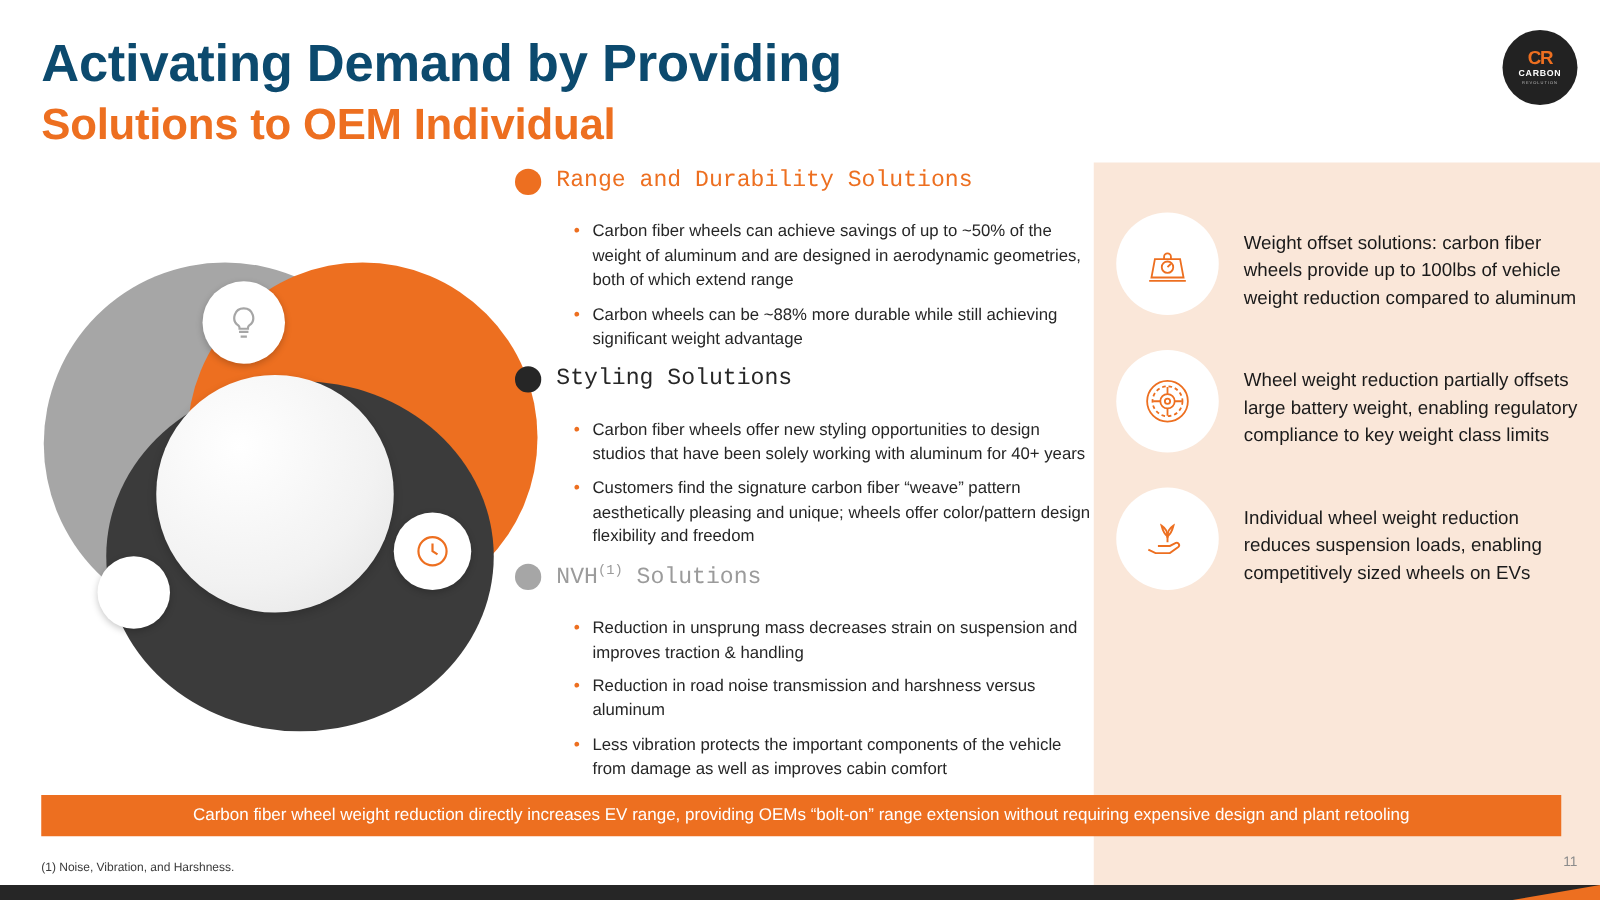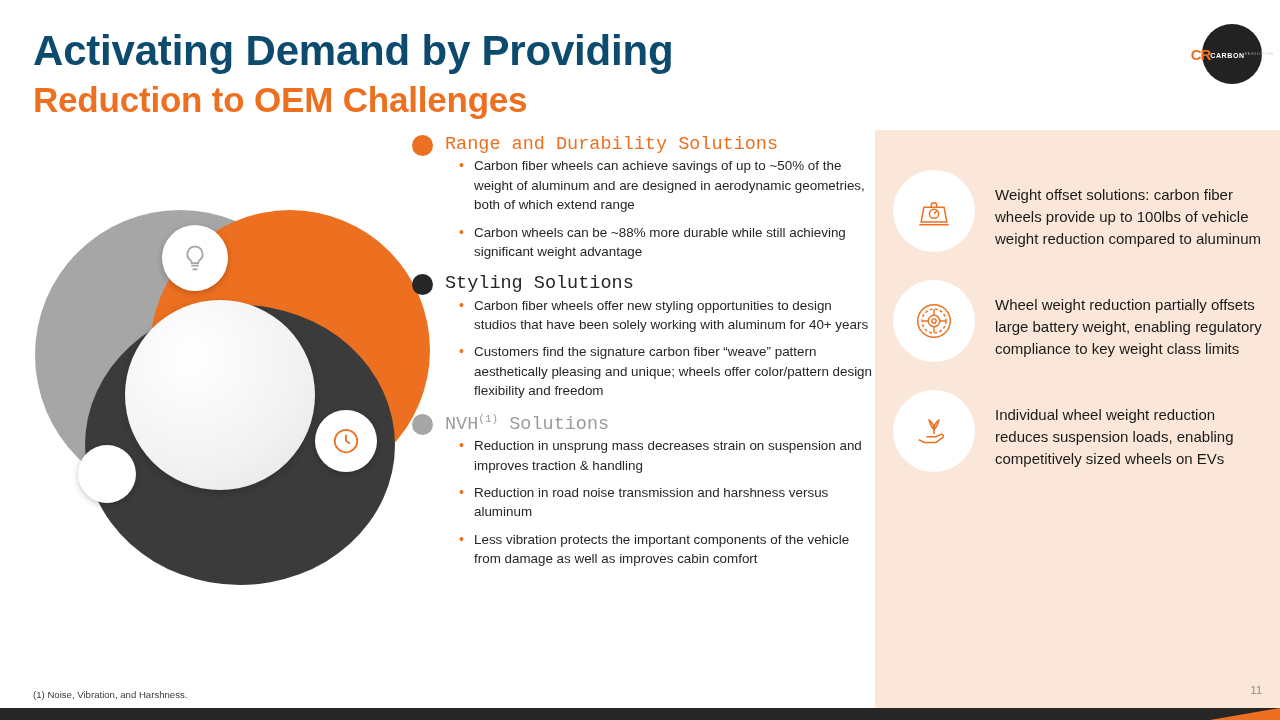--- a/index.html
+++ b/index.html
@@ -44,21 +44,21 @@
   
   .logo {
     position: absolute;
     right: 18px;
     top: 24px;
     width: 60px;
     height: 60px;
     border-radius: 50%;
     background: #222222;
     display: flex;
-    flex-direction: row;
+    flex-direction: column;
     align-items: center;
     justify-content: center;
   }
   .logo-mark {
     font-size: 15px;
     font-weight: bold;
     color: #ed6f20;
     letter-spacing: -1px;
     line-height: 1;
   }
@@ -163,21 +163,21 @@
     font-size: 18.5px;
     font-weight: normal;
     line-height: 1.2;
     font-family: Liberation Mono, monospace;
   }
   .t-orange { color: #ed6f20; }
   .t-dark { color: #262626; }
   .t-grey { color: #9b9b9b; }
   .sup { font-size: 11px; vertical-align: super; }
 
-  .sub-list { margin: 0 0 0 0; padding: 0; list-style: none; }
+  .sub-list { margin: 19px 0 0 0; padding: 0; list-style: none; }
   .sub-item {
     position: relative;
     padding-left: 62px;
     font-size: 13.4px;
     line-height: 1.45;
     color: #262626;
     margin-bottom: 8px;
   }
   .sub-item::before {
     content: "•";
@@ -274,21 +274,21 @@
     border-left: 70px solid transparent;
   }
 </style>
 </head>
 <body>
 
 <div id="slide">
 
   <div class="title-block">
     <div class="title-line1">Activating Demand by Providing</div>
-    <div class="title-line2">Reduction to OEM Challenges</div>
+    <div class="title-line2">Solutions to OEM Individual</div>
   </div>
 
   <div class="logo">
     <div class="logo-mark">CR</div>
     <div class="logo-name">CARBON</div>
     <div class="logo-sub">REVOLUTION</div>
   </div>
 
   <div class="graphic">
     <div class="c-grey"></div>
@@ -381,18 +381,19 @@
           <path d="M24 22c0-4 2-7 5-9-1 4-2 7-5 9z"></path>
           <path d="M24 22c0-4-2-7-5-9 1 4 2 7 5 9z"></path>
           <path d="M24 22v5"></path>
           <path d="M16 30h10l5-2.5a2 2 0 0 1 2 3.4L26 36H14l-6-3"></path>
         </svg>
       </div>
       <div class="rp-text">Individual wheel weight reduction reduces suspension loads, enabling competitively sized wheels on EVs</div>
     </div>
   </div>
 
+  <div class="banner">Carbon fiber wheel weight reduction directly increases EV range, providing OEMs “bolt-on” range extension without requiring expensive design and plant retooling</div>
 
   <div class="footnote">(1) Noise, Vibration, and Harshness.</div>
   <div class="pagenum">11</div>
 
   <div class="bottom-bar"></div>
 </div>
 
 </body></html>

